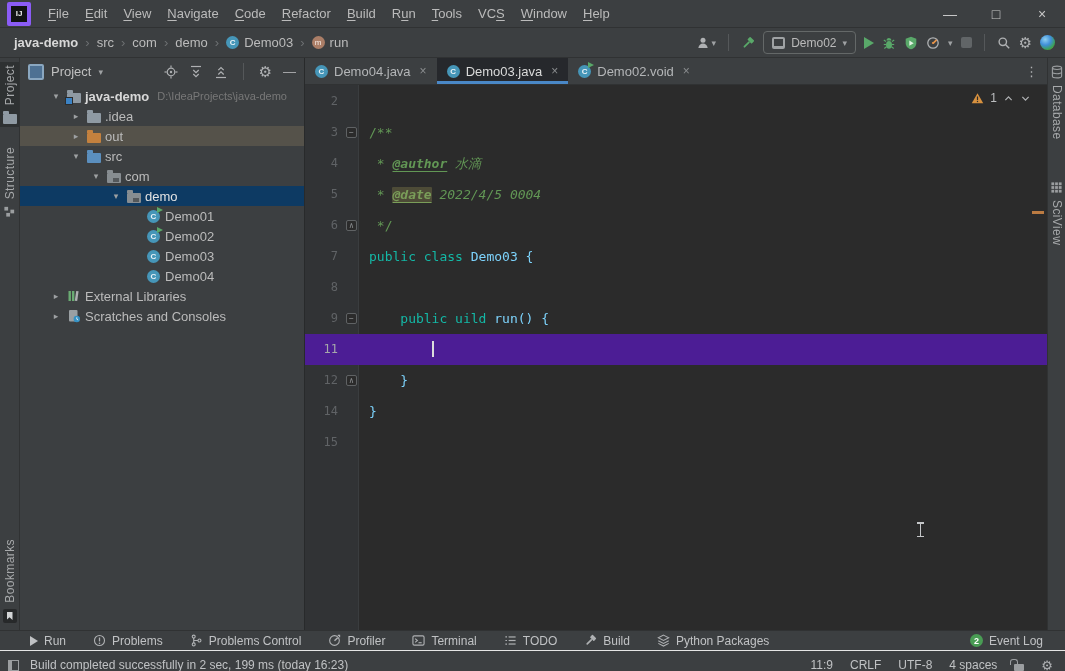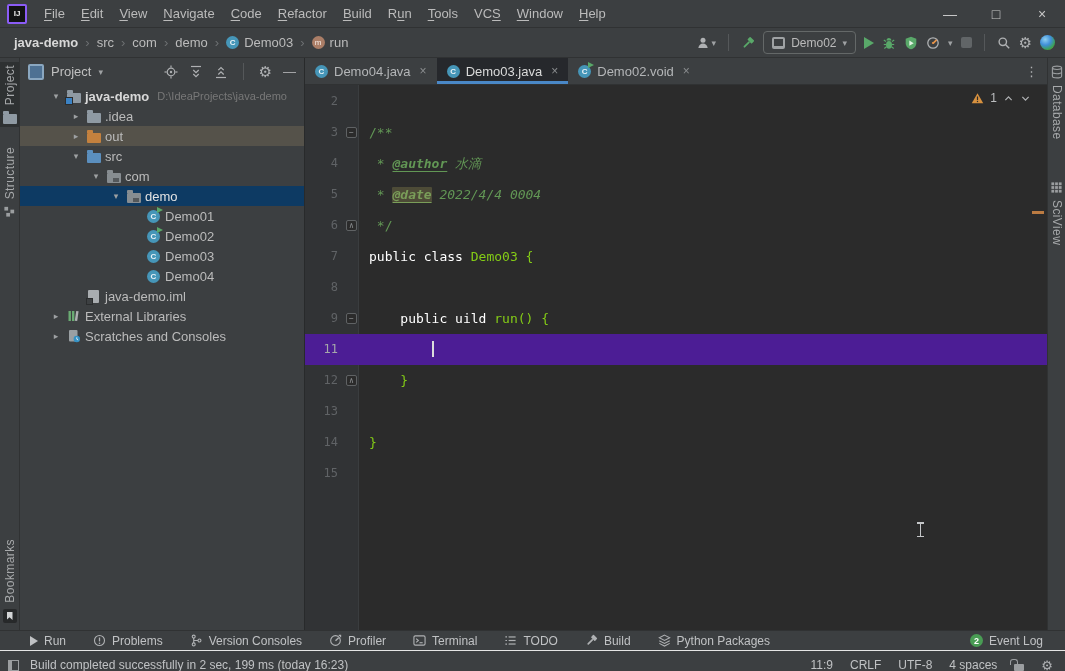--- a/index.html
+++ b/index.html
@@ -1,20 +1,20 @@
 <!DOCTYPE html>
 <html><head>
 <meta charset="utf-8">
 <style>
   html,body{margin:0;padding:0;background:#1e1e1e}
   #app{position:relative;width:1065px;height:671px;background:#3c3f41;font-family:"Liberation Sans",sans-serif;color:#bbbbbb;overflow:hidden;user-select:none}
   .icon{display:inline-flex;align-items:center;justify-content:center;flex:none}
   
   .titlebar{position:absolute;top:0;left:0;right:0;height:28px;display:flex;align-items:center;border-bottom:1px solid #303233;box-sizing:border-box;background:#3c3f41}
-  .logo{width:16px;height:16px;margin:0 9px 0 7px;background:#121314;border:2px solid #8b5cf6;border-radius:2px;color:#ececec;font-size:8px;font-weight:bold;display:flex;align-items:center;justify-content:center;flex:none}
+  .logo{width:16px;height:16px;margin:0 9px 0 7px;background:#121314;border:4px solid #8b5cf6;border-radius:2px;color:#ececec;font-size:8px;font-weight:bold;display:flex;align-items:center;justify-content:center;flex:none}
   .menu-item{padding:12px 8px;font-size:13px;line-height:27px;color:#bbbbbb;white-space:nowrap}
   .menu-item u{text-decoration:underline;text-underline-offset:2px}
   .win-title{position:absolute;left:573px;top:0;line-height:27px;font-size:13px;color:#9a9d9f;white-space:nowrap}
   .win-controls{position:absolute;right:0;top:0;height:27px;display:flex}
   .win-btn{width:46px;height:27px;display:flex;align-items:center;justify-content:center;color:#c7c7c7;font-size:14px}
   
   .navbar{position:absolute;top:28px;left:0;right:0;height:30px;display:flex;align-items:center;border-bottom:1px solid #303233;box-sizing:border-box;background:#3c3f41}
   .crumbs{display:flex;align-items:center;padding-left:14px;font-size:13px}
   .crumb{display:flex;align-items:center;gap:5px;color:#bbbbbb;white-space:nowrap}
   .crumb.bold{font-weight:bold;color:#d8d8d8}
@@ -73,21 +73,21 @@
   .tab-more{margin-left:auto;display:flex;align-items:center;padding:0 9px;color:#afb1b3;font-size:13px}
   .ebody{position:absolute;top:27px;left:0;right:0;bottom:0;background:#2b2b2b;overflow:hidden}
   .gutterbg{position:absolute;top:0;bottom:0;left:0;width:53px;background:#313335;border-right:1px solid #3a3d3f}
   .rows{position:absolute;top:1px;left:0;right:0}
   .crow{position:relative;height:31px;line-height:31px;font-family:"DejaVu Sans Mono",monospace;font-size:13px;white-space:pre}
   .crow.active{background:#4c1d95}
   .ln{position:absolute;left:0;top:0;width:33px;text-align:right;color:#606366;font-size:12px;font-family:"DejaVu Sans Mono",monospace}
   .crow.active .ln{color:#a6a8aa}
   .fold{position:absolute;left:41px;top:10px;width:11px;height:11px;border:1px solid #5f6264;border-radius:2px;background:#2b2b2b;color:#8c8f91;font-size:8px;line-height:9px;text-align:center;box-sizing:border-box;z-index:2}
   .codeln{display:block;margin-left:64px;color:#a9b7c6}
-  .k{color:#ffffff}.s{color:#6a8759}.t{color:#84cc16}.semi{color:#cc7832}
+  .k{color:#14b8a6}.s{color:#6a8759}.t{color:#7dd3fc}.semi{color:#cc7832}
   .c{color:#629755}.ci{color:#629755;font-style:italic}
   .ct{color:#629755;font-style:italic;font-weight:bold;text-decoration:underline;text-underline-offset:3px}
   .cth{color:#7a9e59;font-style:italic;font-weight:bold;text-decoration:underline;text-underline-offset:3px;background:#4d4b37;border-radius:1px}
   .fi{font-style:italic;color:#a9b7c6}
   .txtcaret{display:inline-block;width:2px;height:16px;background:#dcdcdc;vertical-align:-3px}
   .inspect{position:absolute;top:6px;right:16px;display:flex;align-items:center;gap:6px;font-size:12px;color:#bcbec0;z-index:4}
   .estripe-mark{position:absolute;right:3px;top:126px;width:12px;height:3px;background:#bb7b42;z-index:4}
   .ibeam{position:absolute;left:611px;top:437px;width:9px;height:15px;z-index:5}
   .ibeam::before{content:"";position:absolute;left:1px;top:0;width:7px;height:1.5px;background:#c4c6c8}
   .ibeam::after{content:"";position:absolute;left:1px;bottom:0;width:7px;height:1.5px;background:#c4c6c8}
@@ -379,27 +379,20 @@
           </span>
           <span class="tlabel">Demo03</span>
         </div>
         <div class="trow" style="padding-left: 108px;">
           <span class="chev"></span>
           <span class="ticon">
             <span class="cls">C</span>
           </span>
           <span class="tlabel">Demo04</span>
         </div>
-        <div class="trow" style="padding-left: 48px;">
-          <span class="chev"></span>
-          <span class="ticon">
-            <span class="iml"></span>
-          </span>
-          <span class="tlabel">java-demo.iml</span>
-        </div>
         <div class="trow" style="padding-left: 28px;">
           <span class="chev">▸</span>
           <span class="ticon">
             <svg width="14" height="14" viewBox="0 0 14 14">
               <rect x="1.5" y="2" width="2.4" height="10" fill="#6aab73"></rect>
               <rect x="5" y="2" width="2.4" height="10" fill="#6aab73"></rect>
               <rect x="8.5" y="2" width="2.4" height="10" fill="#afb1b3" transform="rotate(8 9.7 7)"></rect>
             </svg>
           </span>
           <span class="tlabel">External Libraries</span>
@@ -442,28 +435,27 @@
           <span class="x">×</span>
         </div>
         <span class="tab-more">⋮</span>
       </div>
     <div class="ebody">
       <div class="gutterbg"></div>
       <div id="rows" class="rows">
           <div class="crow"><span class="ln">2</span><span class="codeln"></span></div>
           <div class="crow"><span class="ln">3</span><span class="fold">−</span><span class="codeln"><span class="c">/**</span></span></div>
           <div class="crow"><span class="ln">4</span><span class="codeln"><span class="c"> * </span><span class="ct">@author</span><span class="ci"> 水滴</span></span></div>
-          <div class="crow"><span class="ln">5</span><span class="codeln"><span class="c"> * </span><span class="cth">@date</span><span class="ci"> 2022/4/4 0004</span></span></div>
+          <div class="crow"><span class="ln">5</span><span class="codeln"><span class="c"> * </span><span class="cth">@date</span><span class="ci"> 2022/4/5 0004</span></span></div>
           <div class="crow"><span class="ln">6</span><span class="fold">∧</span><span class="codeln"><span class="c"> */</span></span></div>
           <div class="crow"><span class="ln">7</span><span class="codeln"><span class="k">public</span><span class="t"> </span><span class="k">class</span><span class="t"> Demo03 {</span></span></div>
           <div class="crow"><span class="ln">8</span><span class="codeln"></span></div>
           <div class="crow"><span class="ln">9</span><span class="fold">−</span><span class="codeln"><span class="t">    </span><span class="k">public</span><span class="t"> </span><span class="k">uild</span><span class="t"> run() {</span></span></div>
           <div class="crow active"><span class="ln">11</span><span class="codeln"><span class="txtcaret" style="margin-left: 8ch;"></span></span></div>
           <div class="crow"><span class="ln">12</span><span class="fold">∧</span><span class="codeln"><span class="t">    }</span></span></div>
-          <div class="crow"><span class="ln">13</span><span class="codeln"></span></div>
           <div class="crow"><span class="ln">14</span><span class="codeln"><span class="t">}</span></span></div>
           <div class="crow"><span class="ln">15</span><span class="codeln"></span></div>
         </div>
       <div class="inspect">
         <span class="icon">
             <svg width="13" height="13" viewBox="0 0 14 14">
               <path d="M7 1.3L13.2 12.2H.8z" fill="#d7913f"></path>
               <rect x="6.35" y="4.8" width="1.3" height="3.8" fill="#2b2b2b"></rect>
               <rect x="6.35" y="9.5" width="1.3" height="1.4" fill="#2b2b2b"></rect>
             </svg>
@@ -541,21 +533,21 @@
         <span class="icon">
           <svg width="13" height="13" viewBox="0 0 14 14">
             <g stroke="#afb1b3" fill="none" stroke-width="1.2">
               <circle cx="4" cy="2.8" r="1.6"></circle>
               <circle cx="4" cy="11.2" r="1.6"></circle>
               <circle cx="10.2" cy="7" r="1.6"></circle>
               <path d="M4 4.4v5.2M4 7h4.6"></path>
             </g>
           </svg>
         </span>
-        <span>Version Consoles</span>
+        <span>Problems Control</span>
       </span>
       <span class="tool-item">
         <span class="icon">
           <svg width="13" height="13" viewBox="0 0 14 14">
             <circle cx="7" cy="7" r="5.2" fill="none" stroke="#afb1b3" stroke-width="1.2"></circle>
             <path d="M7 7.3L10.4 4" stroke="#afb1b3" stroke-width="1.5"></path>
             <path d="M10.5 1.5h2v2" stroke="#afb1b3" fill="none" stroke-width="1.2"></path>
           </svg>
         </span>
         <span>Profiler</span>

